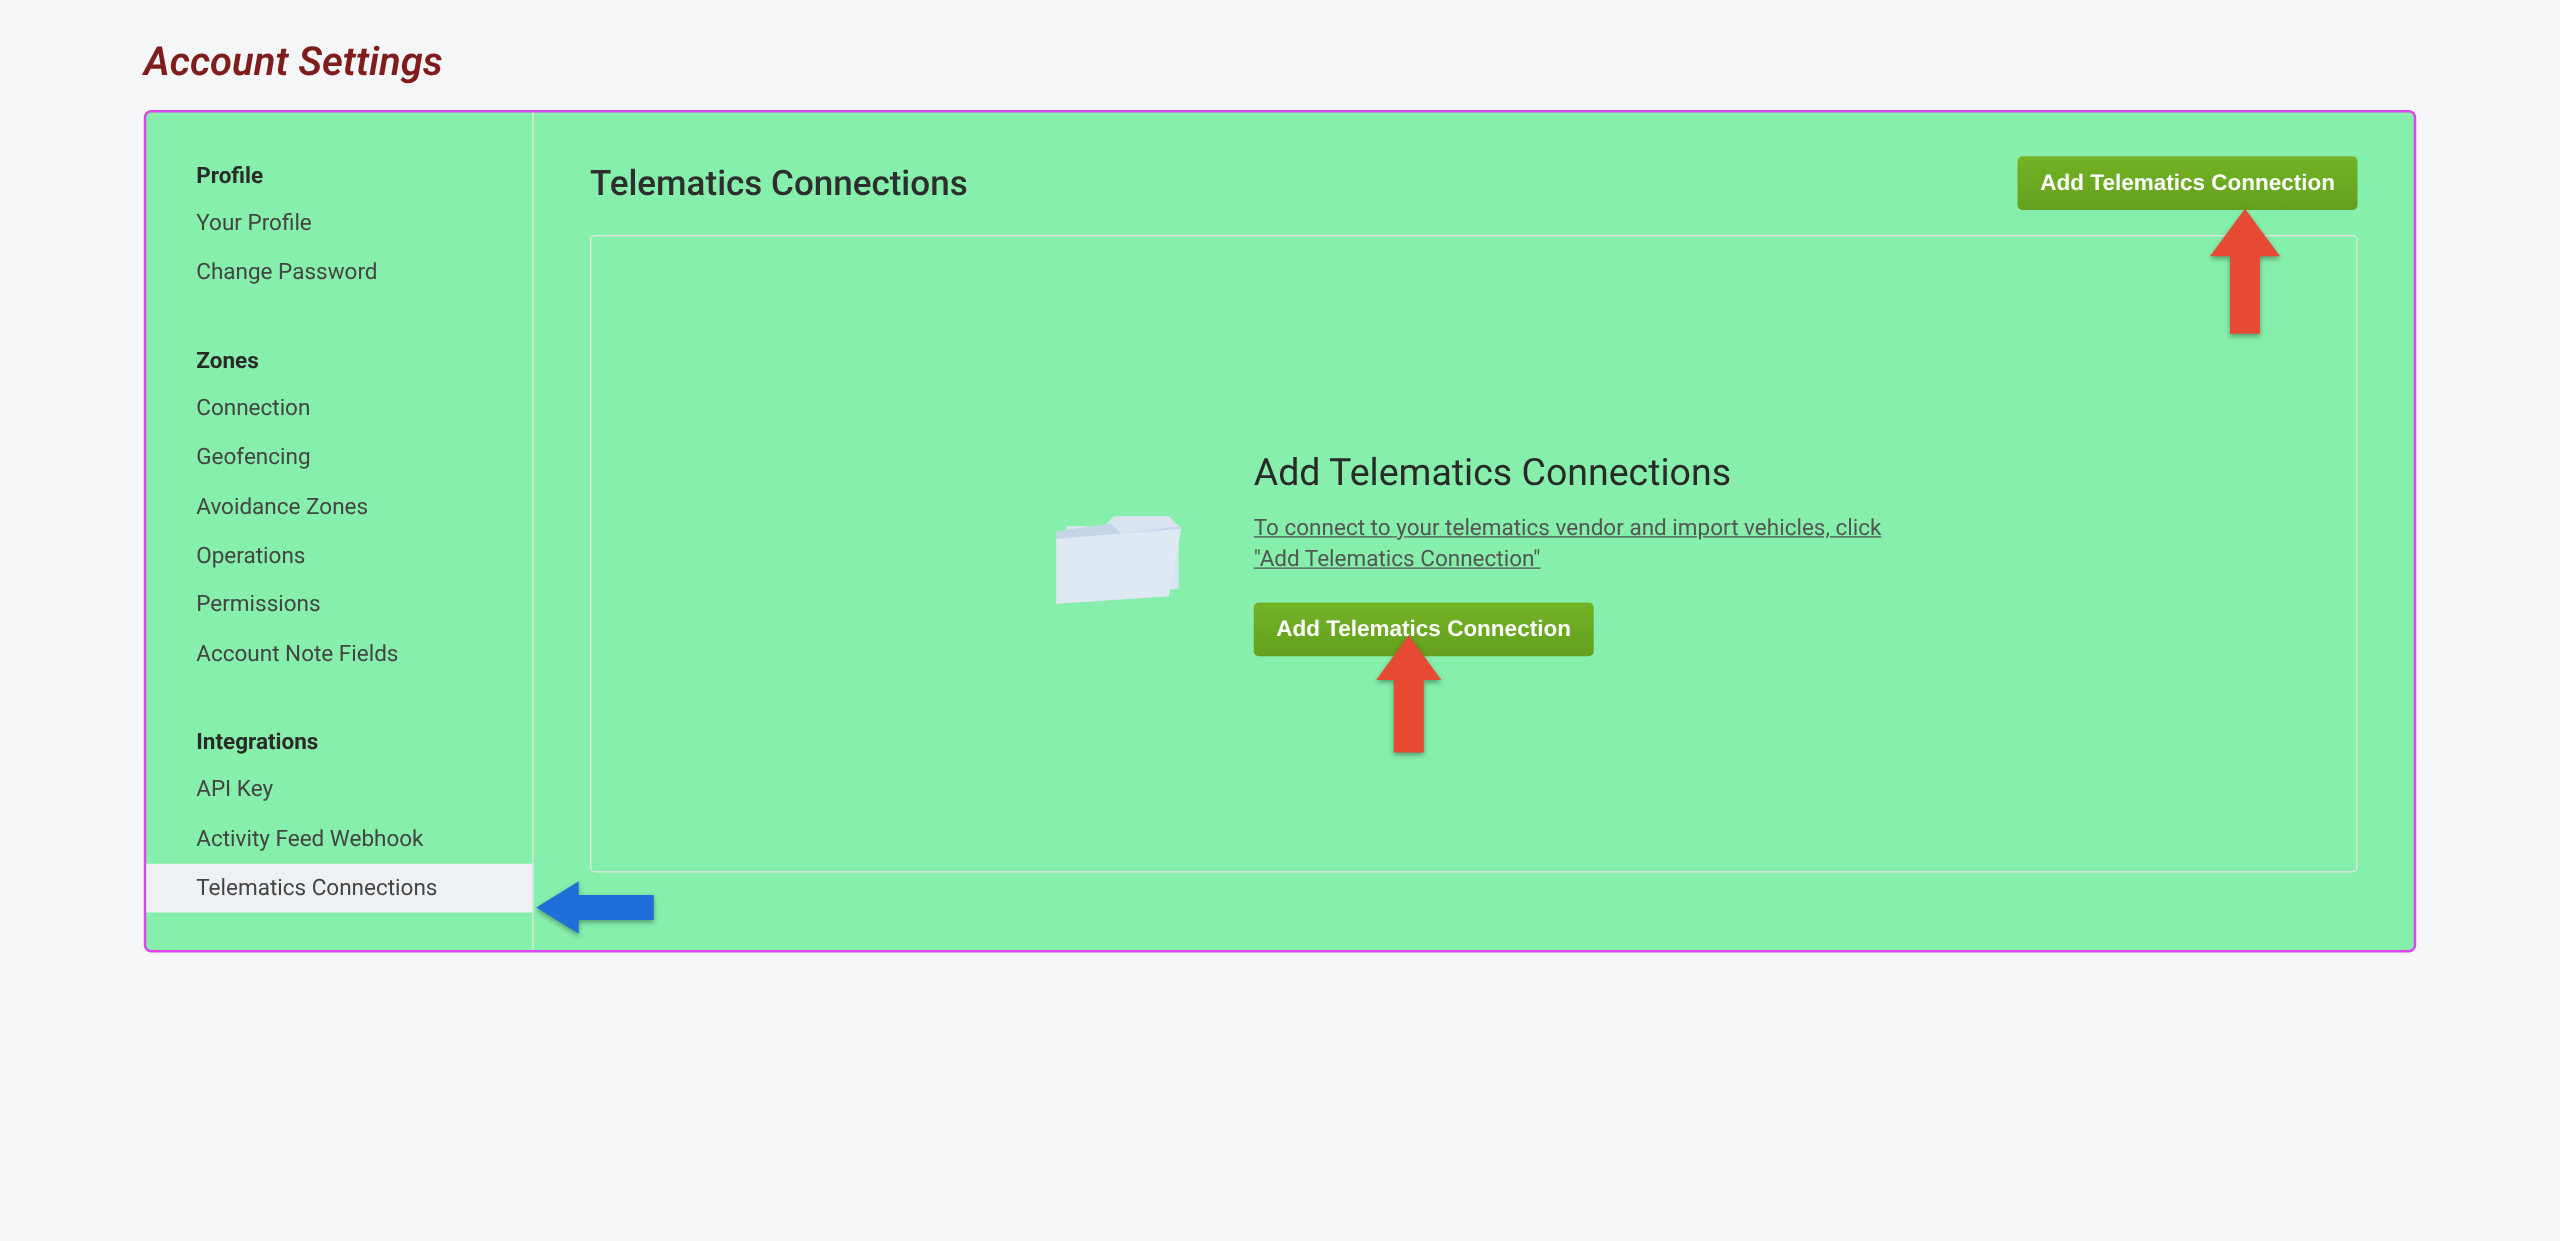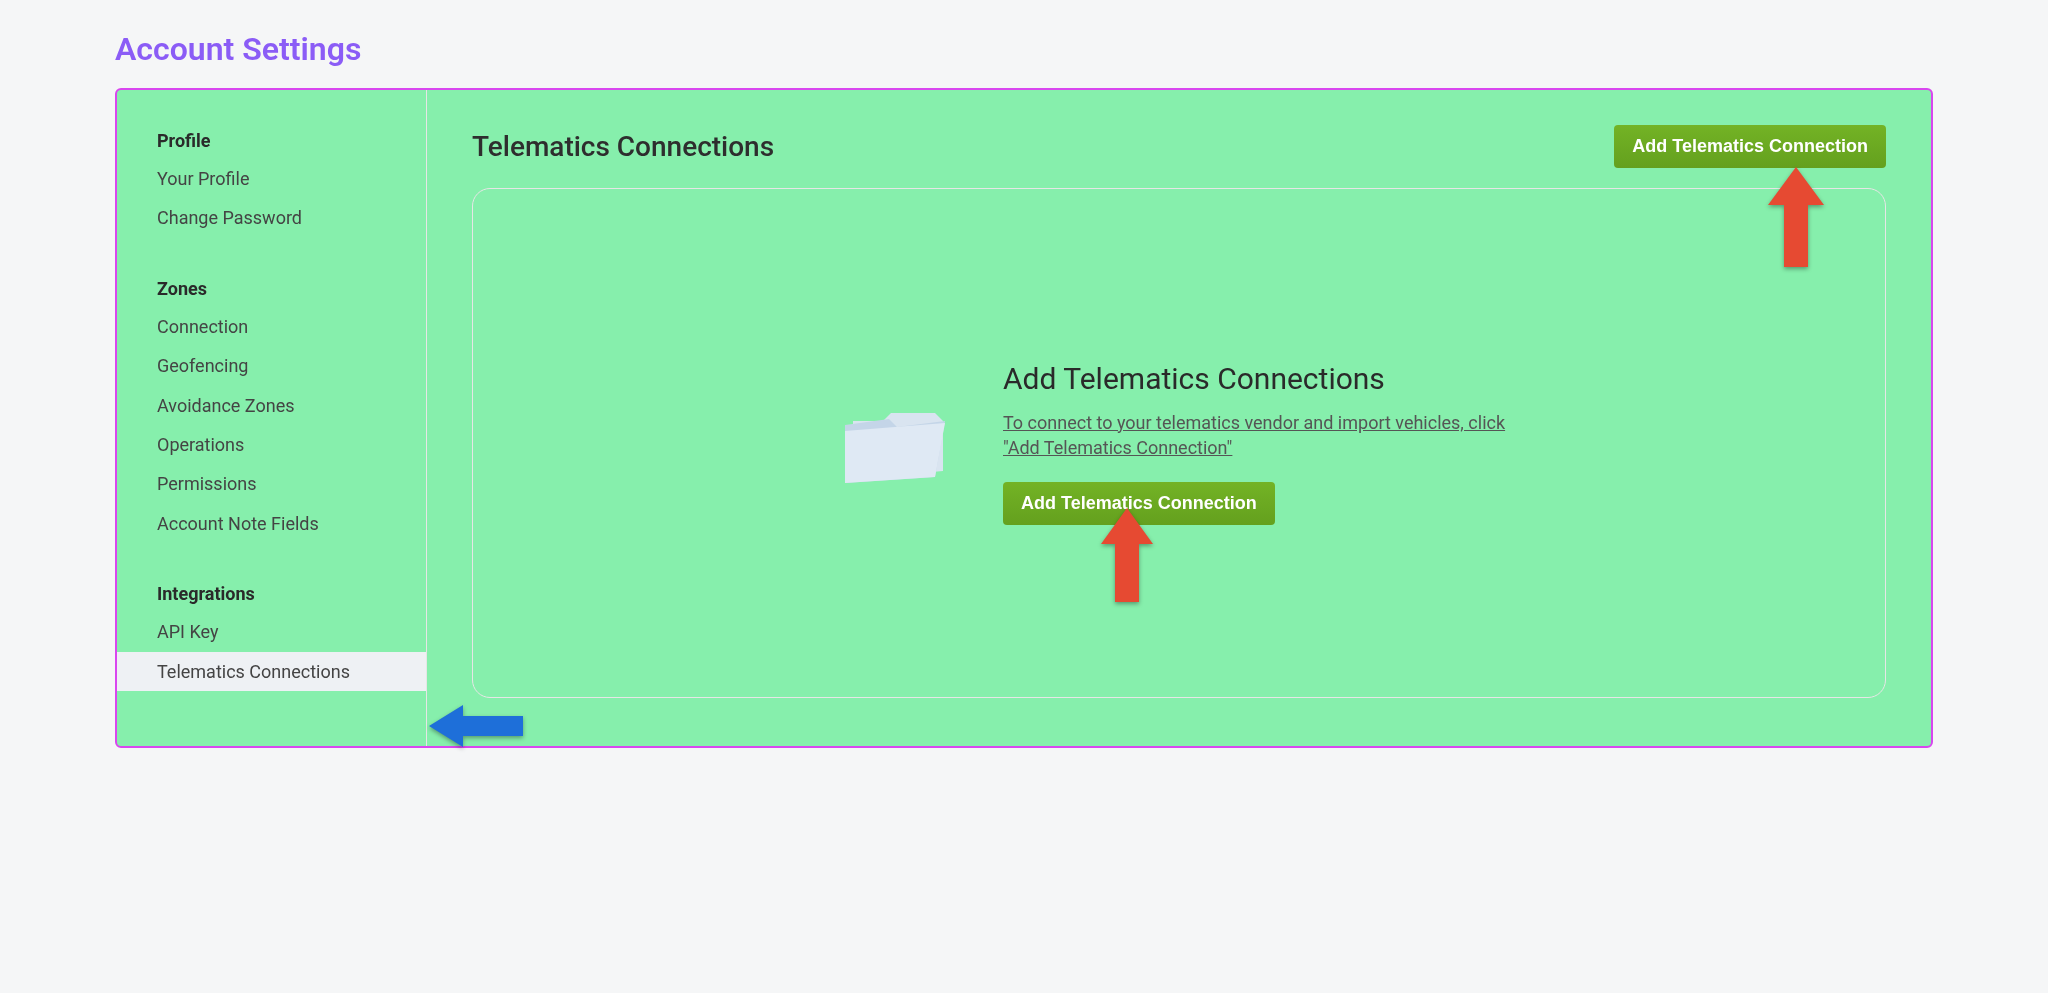--- a/index.html
+++ b/index.html
@@ -12,22 +12,23 @@
       background: #f5f6f7;
       color: #333;
       padding: 0;
     }
     .page-wrap {
       padding: 30px 115px 40px 115px;
     }
     .page-title {
       font-size: 32px;
       font-weight: 600;
-      color: #8b5cf6;
+      color: #7f1d1d;
       margin-bottom: 20px;
+      font-style: italic;
     }
     .card {
       background: #86efac;
       border: 2px solid #d946ef;
       border-radius: 6px;
       display: flex;
       min-height: 660px;
       overflow: visible;
       position: relative;
     }
@@ -80,21 +81,21 @@
       color: #fff;
       border: none;
       border-radius: 4px;
       font-size: 18px;
       font-weight: 600;
       padding: 11px 18px;
       cursor: pointer;
     }
     .content-box {
       border: 1px solid #e6e6e6;
-      border-radius: 18px;
+      border-radius: 4px;
       min-height: 510px;
       display: flex;
       align-items: center;
       justify-content: center;
       padding: 40px;
     }
     .empty-state {
       display: flex;
       align-items: center;
       gap: 48px;
@@ -157,20 +158,21 @@
       <div class="nav-section-header spaced">Zones</div>
       <div class="nav-item">Connection</div>
       <div class="nav-item">Geofencing</div>
       <div class="nav-item">Avoidance Zones</div>
       <div class="nav-item">Operations</div>
       <div class="nav-item">Permissions</div>
       <div class="nav-item">Account Note Fields</div>
 
       <div class="nav-section-header spaced">Integrations</div>
       <div class="nav-item">API Key</div>
+      <div class="nav-item">Activity Feed Webhook</div>
       <div class="nav-item active">Telematics Connections</div>
 
       <div class="arrow" style="left:310px; top:613px;">
         <svg width="100" height="46" viewBox="0 0 100 46">
           <path d="M2 23 L36 2 L36 13 L96 13 L96 33 L36 33 L36 44 Z" fill="#1e6fd9"></path>
         </svg>
       </div>
     </nav>
 
     <main class="main">

